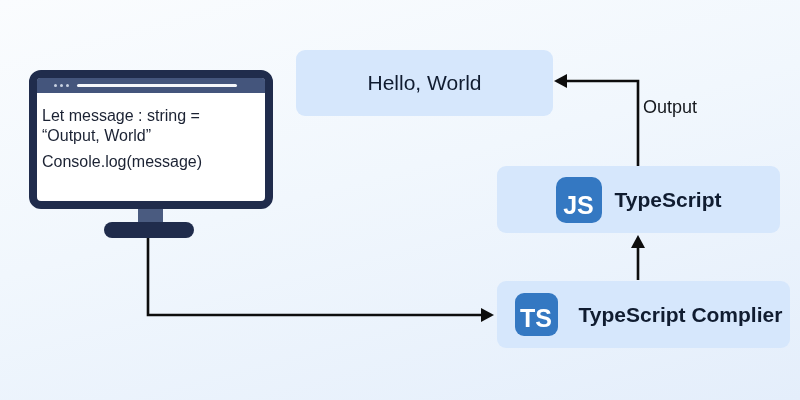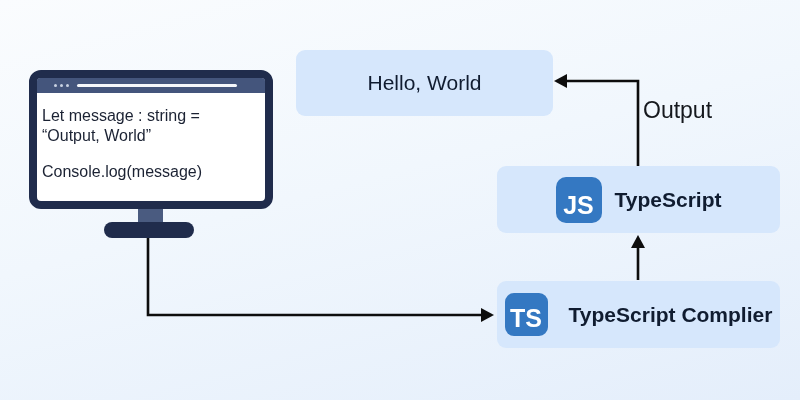--- a/index.html
+++ b/index.html
@@ -26,49 +26,49 @@
   .monitor-header{
     height:15px;background:#44557c;
     border-radius:3px 3px 0 0;
     display:flex;align-items:center;
   }
   .dots{display:flex;gap:3px;margin-left:17px;}
   .dots span{width:3px;height:3px;border-radius:50%;background:#c9d2e2;}
   .header-line{margin-left:8px;width:160px;height:3px;border-radius:2px;background:#f5f7fb;}
   .monitor-code{padding:13px 6px 0 5px;font-size:16px;line-height:20px;color:#1b2233;}
   .monitor-code p{margin:0;max-width:216px;}
-  .monitor-code p + p{margin-top:16px;}
+  .monitor-code p + p{margin-top:6px;}
   .monitor-neck{position:absolute;left:138px;top:209px;width:25px;height:16px;background:#4a5b80;}
   .monitor-base{position:absolute;left:104px;top:222px;width:90px;height:16px;background:#202c4c;border-radius:8px;}
   
   .box{position:absolute;background:#d6e7fc;border-radius:9px;}
   .hello-box{
     left:296px;top:50px;width:257px;height:66px;
     display:flex;align-items:center;justify-content:center;
     font-size:21px;font-weight:400;
   }
   .flow-box{
     left:497px;width:283px;
     display:flex;align-items:center;justify-content:center;gap:13px;
   }
   .js-box{top:166px;height:67px;}
-  .tsc-box{top:281px;height:67px;}
+  .tsc-box{top:281px;height:67px;padding-left:10px;}
   .lang-icon{
     background:#3478c2;color:#ffffff;font-weight:700;
     display:flex;align-items:flex-end;justify-content:center;
     border-radius:10px;
   }
   .js-icon{width:46px;height:46px;font-size:25px;padding-bottom:3px;box-sizing:border-box;}
   .ts-icon{width:43px;height:43px;font-size:25px;padding-bottom:3px;box-sizing:border-box;border-radius:9px;}
   .box-label{font-size:21px;font-weight:700;line-height:23px;}
   .tsc-label{text-align:center;}
   .tsc-label span{display:block;margin-left:8px;}
   .output-label{
     position:absolute;left:643px;top:97px;
-    font-size:23px;font-weight:500;color:#15181d;
+    font-size:18px;font-weight:500;color:#15181d;
   }
 </style>
 </head>
 <body>
 
 <div class="canvas">
 
   <svg class="arrows" viewBox="0 0 800 400">
 
     <g>

